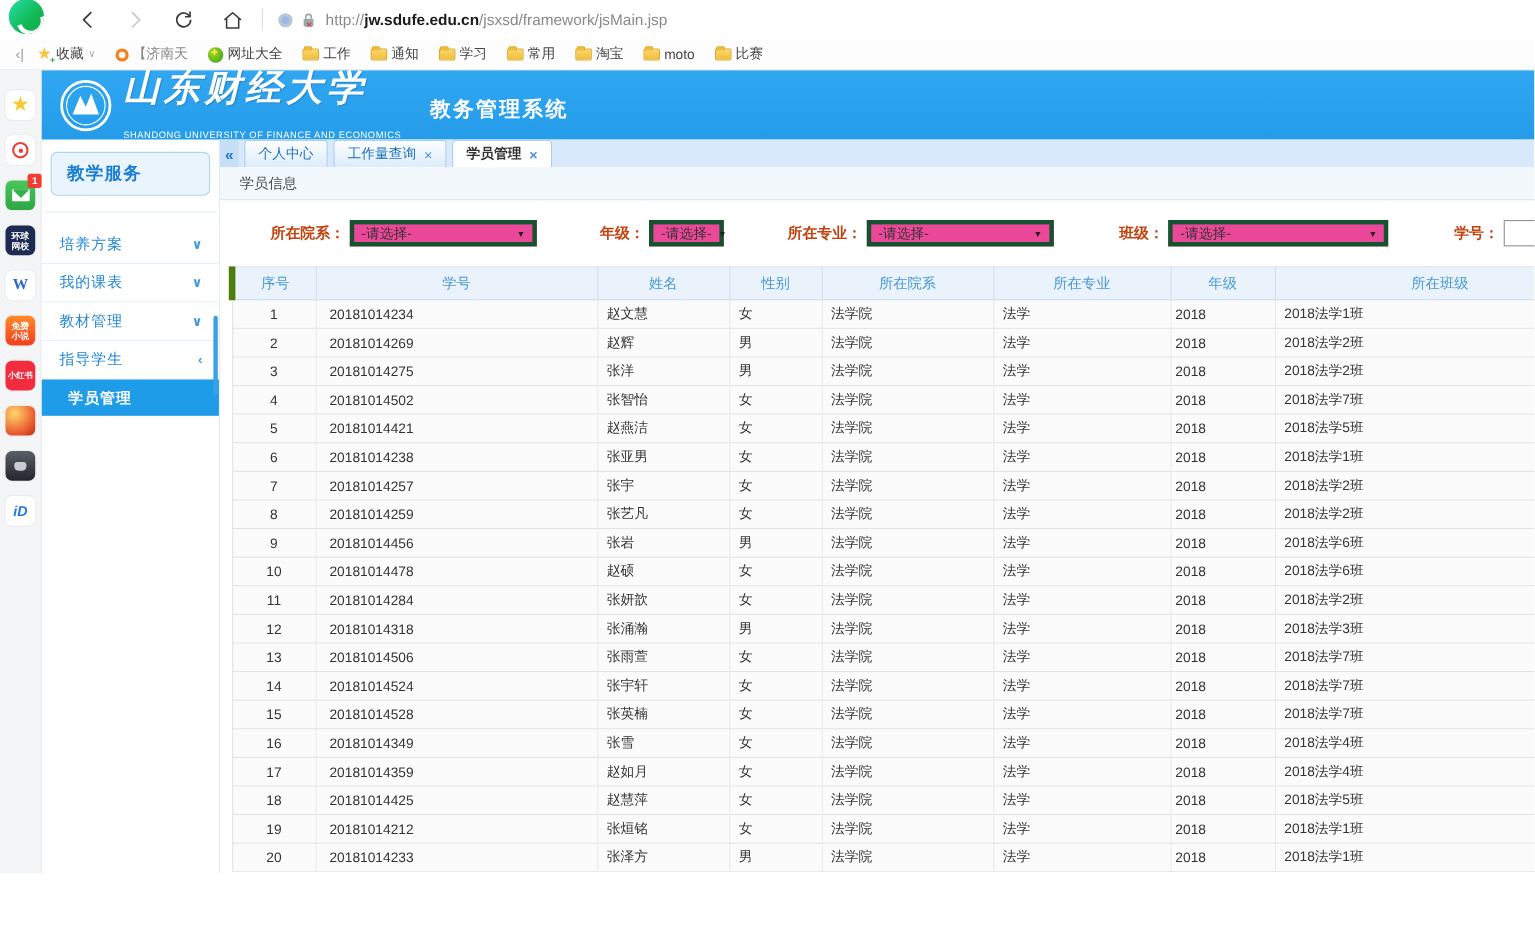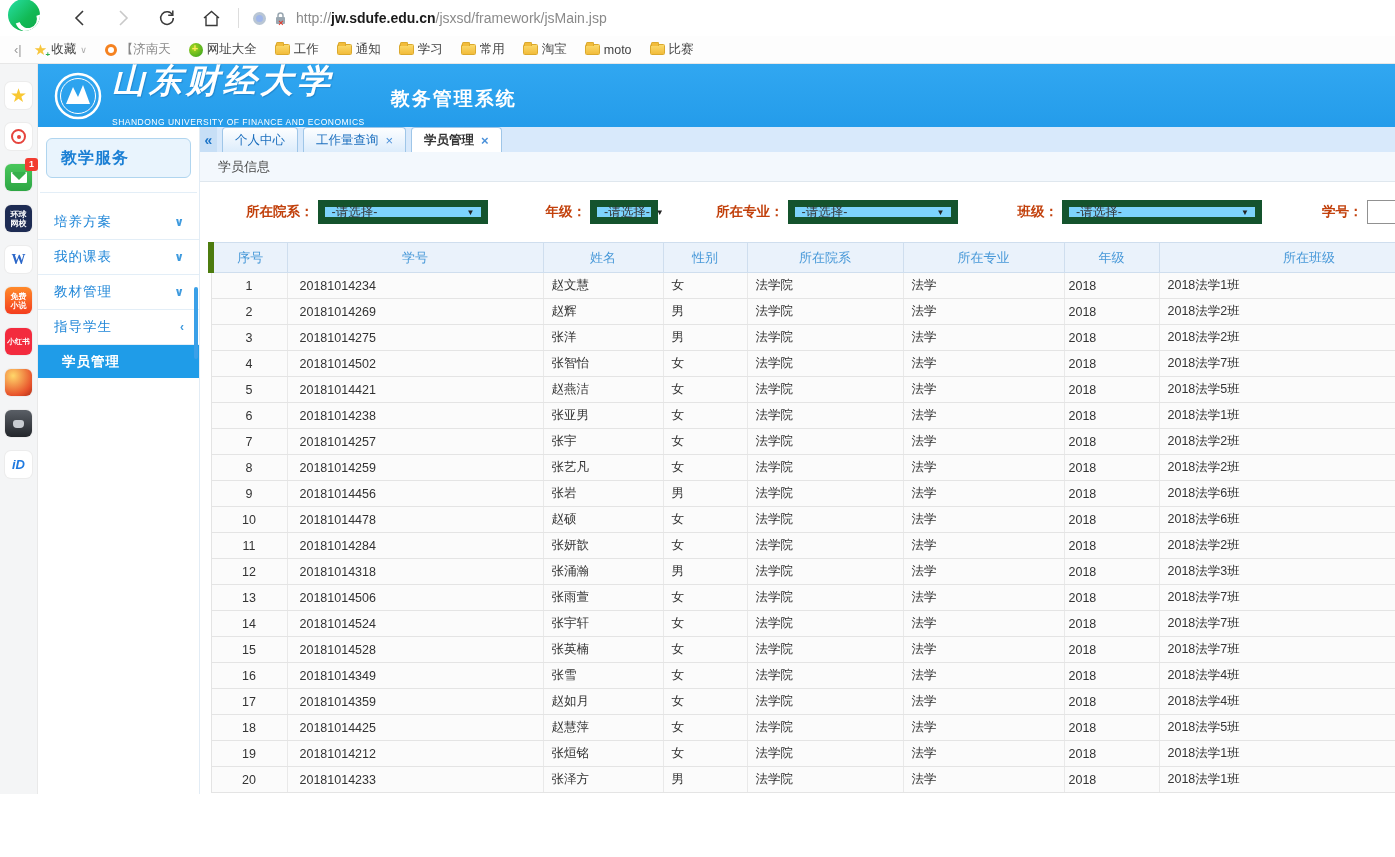--- a/index.html
+++ b/index.html
@@ -91,21 +91,21 @@
     background:linear-gradient(#fdfeff,#dcecfb); color:#1c6fbe; font-size:12.5px; display:flex; align-items:center; gap:7px; cursor:pointer; }
   .tab.active { background:#fff; color:#333; font-weight:bold; }
   .tab .close { color:#4a90d9; font-size:13px; line-height:1; cursor:pointer; }
   .section-bar { height:30px; background:#f3f8fd; border-bottom:1px solid #dfe7ee; display:flex; align-items:center;
     padding-left:18px; font-size:13px; color:#4a4a4a; flex:none; }
 
   
   .filter-row { height:60px; display:flex; align-items:center; padding-left:46px; flex:none; white-space:nowrap; }
   .fgroup { display:flex; align-items:center; }
   .flabel { font-size:13.5px; font-weight:bold; color:#c2410c; margin-right:4px; }
-  .selectbox { height:24px; border:7px solid #14532d; background:#7dd3fc; display:flex; align-items:center; justify-content:space-between;
+  .selectbox { height:24px; border:4px solid #14532d; background:#ec4899; display:flex; align-items:center; justify-content:space-between;
     padding:0 6px 0 7px; font-size:12.5px; color:#333; cursor:pointer;text-align:right; }
   .selectbox .arr { font-size:8px; color:#222; margin-left:6px; }
   .textinput { height:24px; width:180px; border:1px solid #919191; background:#fff; font-size:13px; padding:0 5px; outline:none; }
 
   
   .table-wrap { padding-left:8px; overflow:hidden; }
   table.students { border-collapse:collapse; table-layout:fixed; width:1248px; }
   table.students th { height:30px; background:#eaf2fb; color:#4798d8; font-size:13px; font-weight:normal; text-align:center;
     border:1px solid #cfdeee; border-left:none; }
   table.students th:first-child { border-left:6px solid #4d7c0f; }

